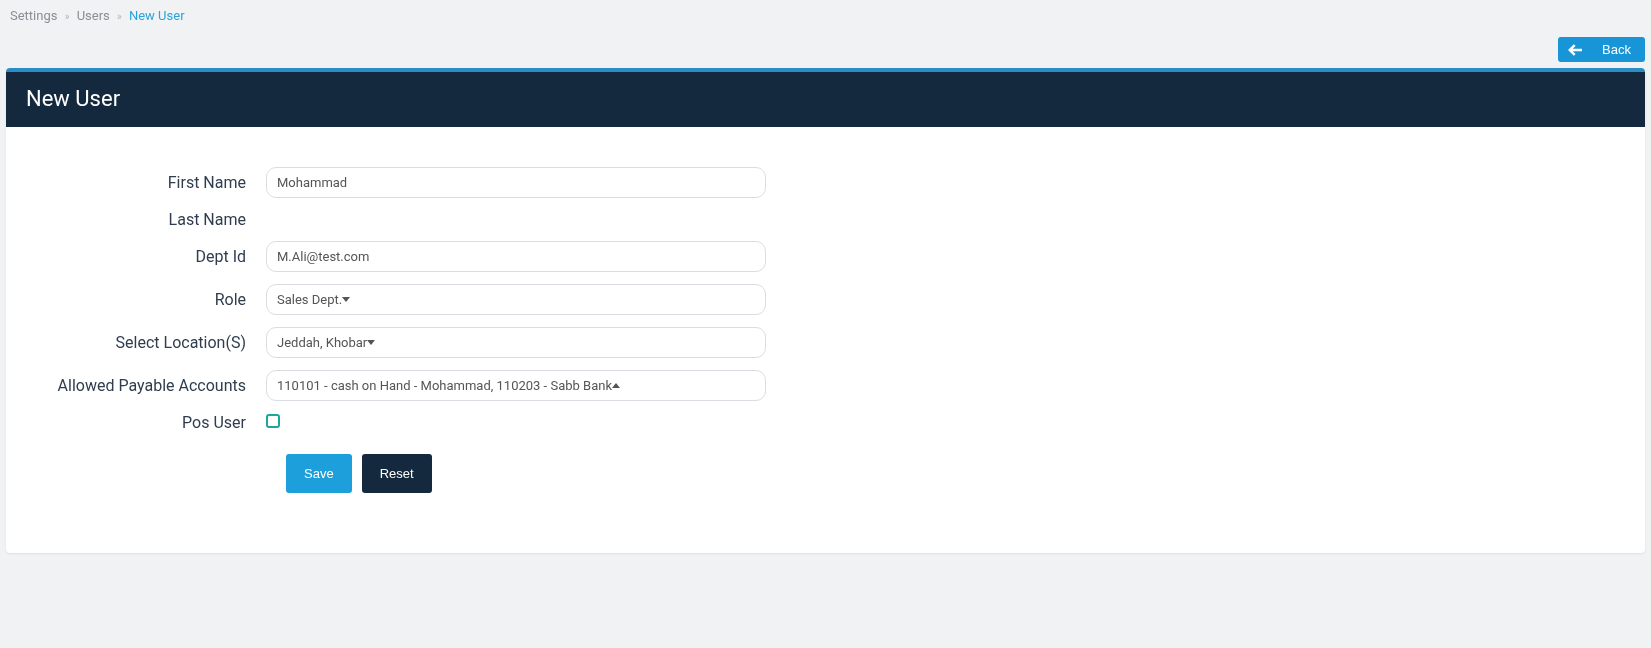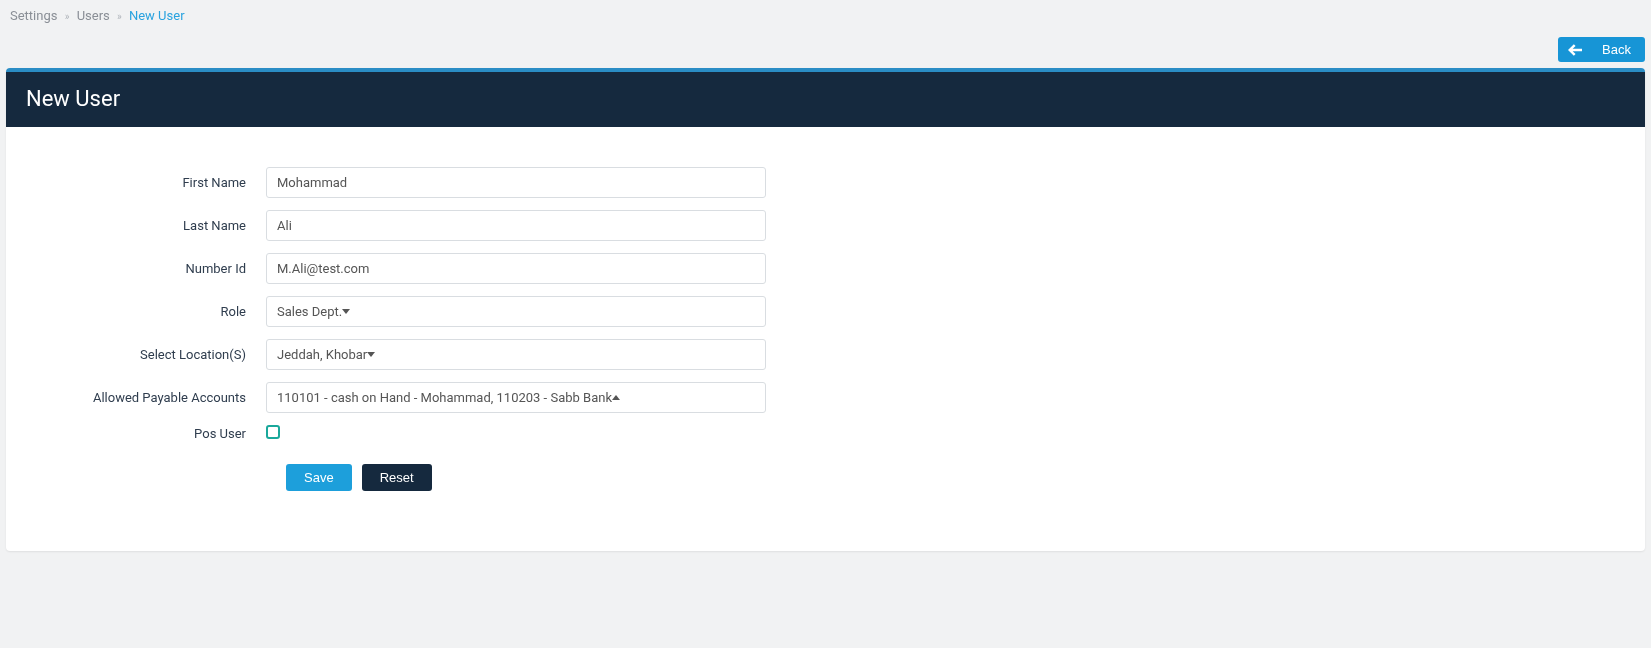--- a/index.html
+++ b/index.html
@@ -67,30 +67,30 @@
   .form-row {
     display: flex;
     align-items: center;
     margin-bottom: 12px;
   }
   .form-label {
     width: 220px;
     text-align: right;
     padding-right: 20px;
     color: #2f3d4e;
-    font-size: 13px;
+    font-size: 16px;
   }
   .form-control-wrap {
     width: 500px;
   }
   .form-control, .form-select {
     width: 100%;
     padding: 7px 10px;
     border: 1px solid #d9dde1;
-    border-radius: 3px;
+    border-radius: 10px;
     font-size: 13px;
     color: #555;
     background: #fff;
     font-family: inherit;
   }
   .form-control.highlight {
     background: #e7f0fa;
     border-color: #c5d5e8;
   }
   .form-select {
@@ -114,21 +114,21 @@
     cursor: pointer;
     background: #fff;
   }
   .btn-row {
     display: flex;
     gap: 10px;
     margin-left: 240px;
     margin-top: 22px;
   }
   .btn {
-    padding: 6px 18px;
+    padding: 12px 18px;
     border-radius: 3px;
     font-size: 13px;
     border: none;
     cursor: pointer;
   }
   .btn-save {
     background: #1d9fdb;
     color: #fff;
   }
   .btn-reset {
@@ -165,28 +165,25 @@
 
     <div class="form-row">
       <div class="form-label">First Name</div>
       <div class="form-control-wrap">
         <input class="form-control" value="Mohammad" style="">
       </div>
     </div>
 
     <div class="form-row">
       <div class="form-label">Last Name</div>
-      <div class="form-control-wrap">
-        <input class="form-control" value="Ali" style="">
-      </div>
-    </div>
-
-
-    <div class="form-row">
-      <div class="form-label">Number Id</div>
+    </div>
+
+
+    <div class="form-row">
+      <div class="form-label">Dept Id</div>
       <div class="form-control-wrap">
         <input class="form-control" value="M.Ali@test.com" style="">
       </div>
     </div>
 
     <div class="form-row">
       <div class="form-label">Role</div>
       <div class="form-control-wrap">
         <div class="form-select">
           <span>Sales Dept.</span>

